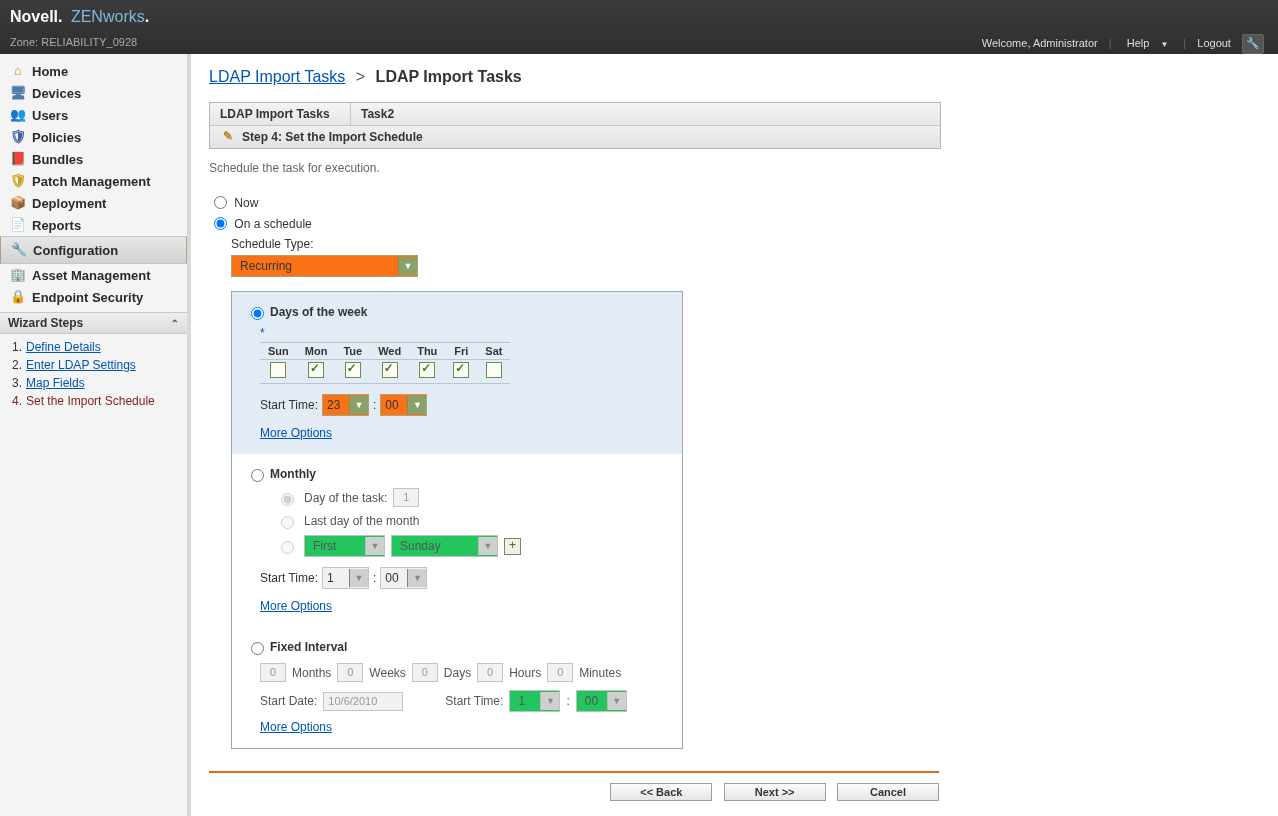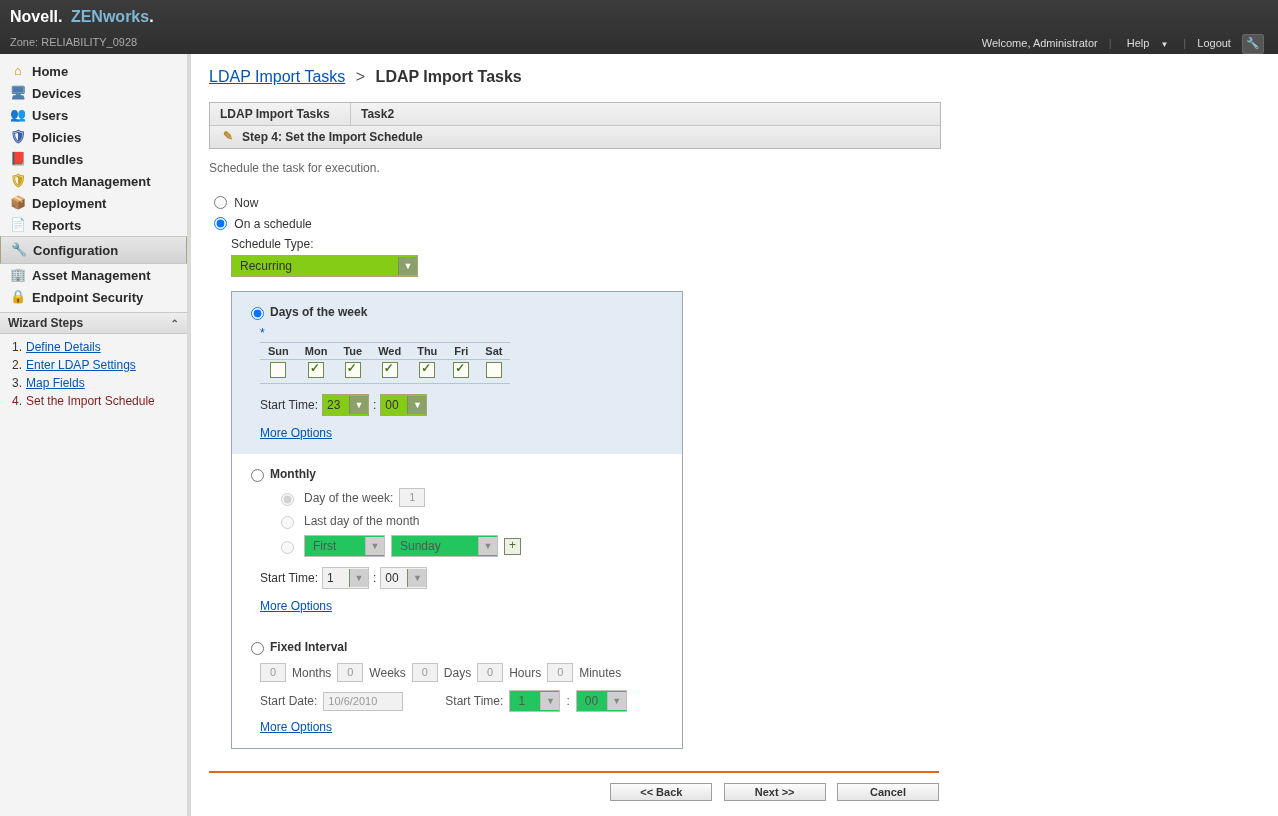--- a/index.html
+++ b/index.html
@@ -1,21 +1,21 @@
 <!DOCTYPE html>
 <html><head>
 <meta charset="utf-8">
 <style>
 html,body{margin:0;padding:0;font-family:Arial,Helvetica,sans-serif;font-size:12px;color:#333;background:#fff;width:1278px}
 a{color:#0055b5;text-decoration:underline;cursor:pointer}
 
 
 .topbar{background:linear-gradient(#3c3c3c,#2e2e2e);height:54px;position:relative;color:#ccc}
 .logo{position:absolute;left:10px;top:8px;font-size:16px;font-weight:bold}
-.logo .nov{color:#fff}.logo .zen{color:#7fb8d6;font-weight:bold;margin-left:4px}
+.logo .nov{color:#fff}.logo .zen{color:#7fb8d6;font-weight:normal;margin-left:4px}
 .logo .dot{color:#fff}
 .zone{position:absolute;left:10px;top:36px;font-size:11px;color:#aaa}
 .toplinks{position:absolute;right:10px;top:24px;font-size:11px;color:#ddd}
 .toplinks span{margin:10px 4px}
 .toplinks .sep{color:#666}
 .toplinks .help{cursor:pointer}
 .toplinks .logout{cursor:pointer}
 .wrench{display:inline-block;width:20px;height:18px;background:#555;border:1px solid #666;border-radius:2px;vertical-align:middle;margin-left:6px;text-align:center;line-height:16px;color:#ccc;font-size:11px}
 
 
@@ -54,21 +54,21 @@
 .instr{margin:12px 0 18px 0;color:#666;font-size:12px}
 
 
 .radioRow{margin:4px 0;color:#333}
 .radioRow input{vertical-align:-2px;margin-right:4px}
 .indentBlock{margin-left:22px}
 
 .lbl{font-size:12px;margin:6px 0 4px}
 
 
-.sel{display:inline-flex;align-items:center;border:1px solid #a8a576;background:#84cc16;height:20px}
+.sel{display:inline-flex;align-items:center;border:1px solid #a8a576;background:#f97316;height:20px}
 .sel .txt{padding:0 8px;font-size:12px;min-width:150px}
 .sel .btn{width:18px;height:18px;background:#8aa169;border-left:1px solid #7a8f5a;display:flex;align-items:center;justify-content:center;color:#fff;font-size:9px}
 .selDis{border:1px solid #bfbfbf;background:#22c55e}
 .selDis .btn{background:#cfcfcf;border-left:1px solid #bbb;color:#888}
 
 
 .schedBox{width:450px;border:1px solid #9aa6b3;margin-top:14px}
 .subPane{padding:12px 14px 14px 14px}
 .subPane.active{background:#e3ebf5}
 .subPane .hdr{font-weight:bold;display:flex;align-items:center;margin-bottom:6px}
@@ -274,21 +274,21 @@
         </div>
 
         <div class="subPane">
           <div class="hdr">
             <input type="radio" name="rec" style="">
             <span>Monthly</span>
           </div>
           <div class="monthOpts">
             <div class="mrow">
               <input type="radio" name="mon" checked="" disabled="" style="">
-              <span>Day of the week:</span>
+              <span>Day of the task:</span>
               <span class="numbox">1</span>
             </div>
             <div class="mrow">
               <input type="radio" name="mon" disabled="" style="">
               <span>Last day of the month</span>
             </div>
             <div class="mrow">
               <input type="radio" name="mon" disabled="" style="">
               <span class="sel selDis">
                   <span class="txt" style="min-width:44px">First</span>

